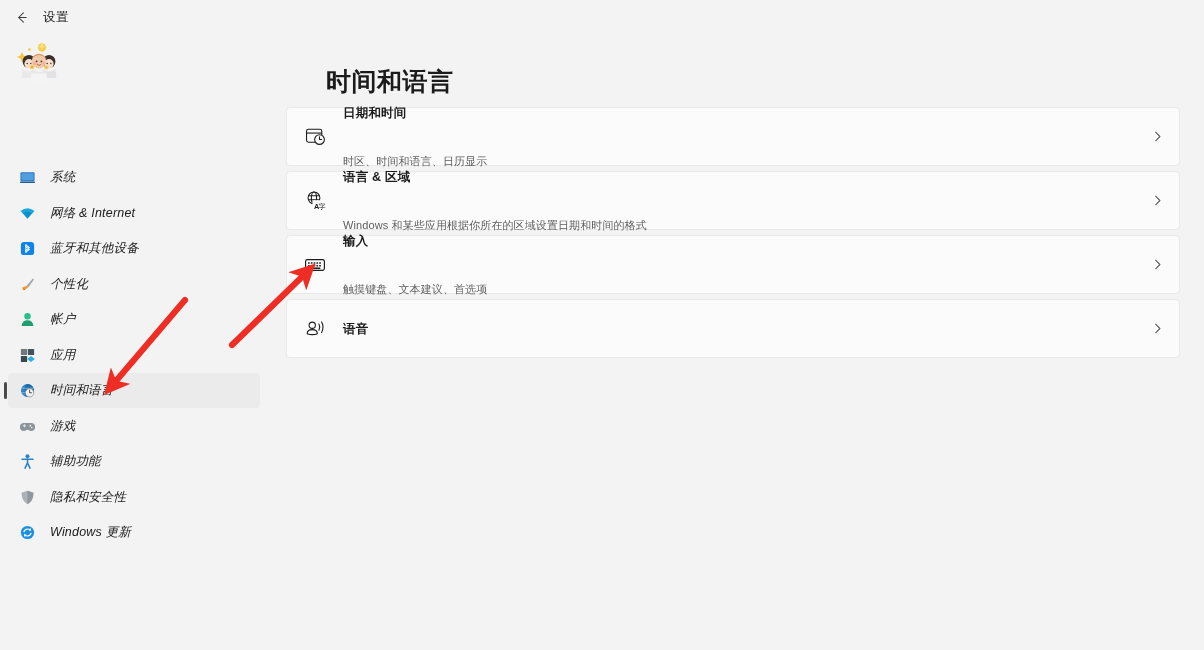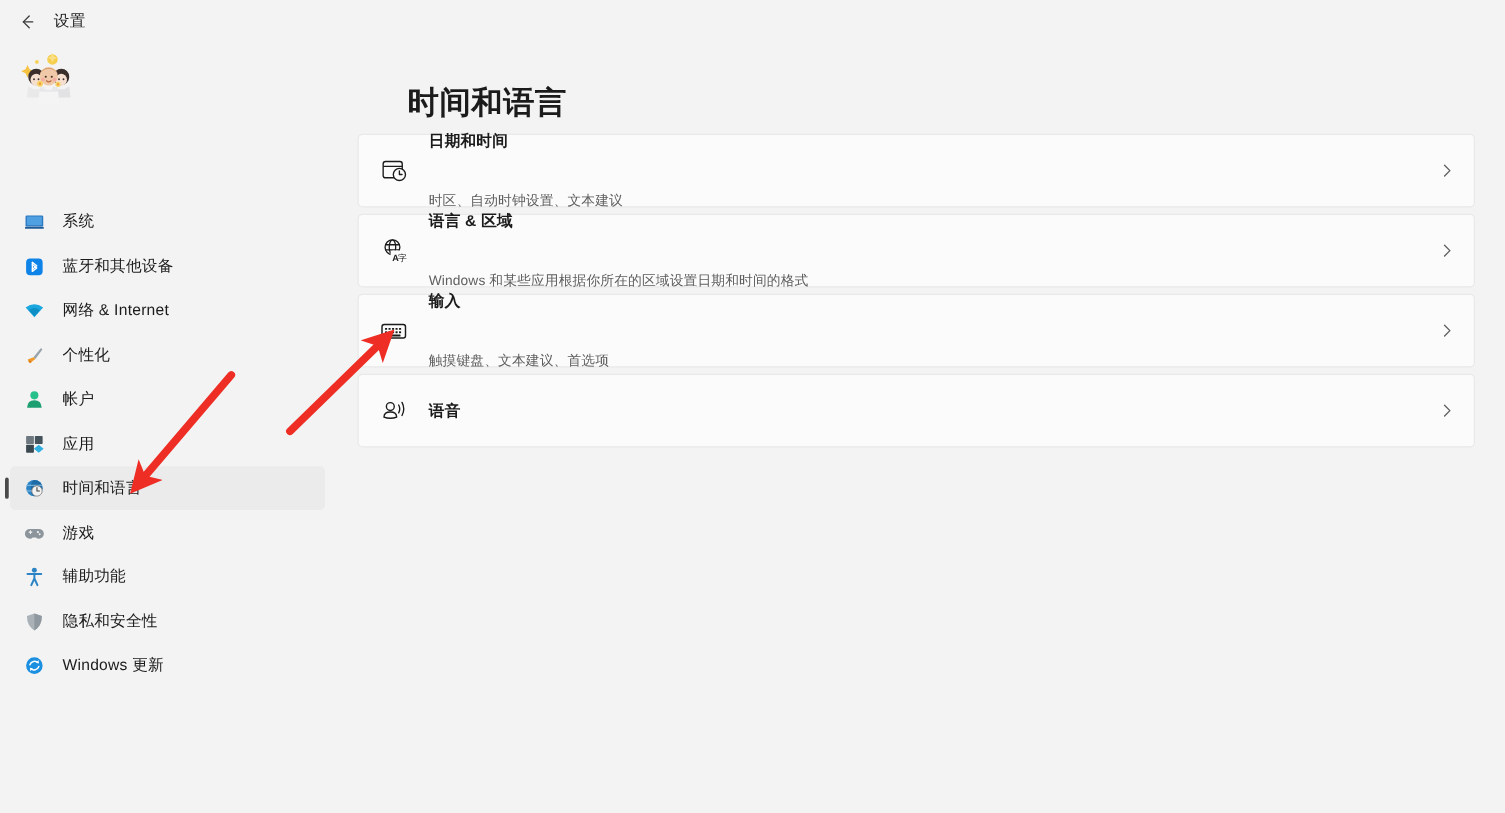--- a/index.html
+++ b/index.html
@@ -67,21 +67,21 @@
   .nav-item.selected { background: #ebebeb; }
   .nav-item.selected::before {
     content: ""; position: absolute; left: -4px; top: 9px;
     width: 3px; height: 17px; border-radius: 2px; background: #4a4a4a;
   }
   .nav-ico {
     width: 30px; min-width: 30px; height: 100%;
     display: flex; align-items: center; justify-content: center;
     margin-left: 4px;
   }
-  .nav-label { font-size: 12.5px; color: #1b1b1b; margin-left: 8px; letter-spacing: .2px; }
+  .nav-label { font-size: 12.5px; color: #1b1b1b; margin-left: 8px; letter-spacing: .2px; font-style: italic; }
 
   
   .main { position: absolute; left: 286px; top: 34px; width: 918px; height: 616px; }
   .page-title {
     position: absolute; left: 40px; top: 31px;
     font-size: 25px; font-weight: 600; color: #1b1b1b; letter-spacing: .5px;
   }
   .cards { position: absolute; left: 0; top: 73px; width: 894px; }
   .card {
     position: relative;
@@ -176,36 +176,36 @@
             <rect x="2.6" y="4.5" width="12.8" height="7.4" rx=".7" fill="#4ea0e0"></rect>
             <rect x="1" y="13.2" width="16" height="1.7" rx=".8" fill="#1e5a96"></rect>
           </svg>
         </span>
         <span class="nav-label">系统</span>
       </div>
 
       <div class="nav-item">
         <span class="nav-ico">
           <svg width="17" height="17" viewBox="0 0 18 18">
+            <path d="M1.6 6.4 Q9 0.6 16.4 6.4 L9 14.6 Z" fill="#1aa7e0"></path>
+            <path d="M4.4 8.6 Q9 5 13.6 8.6 L9 13.8 Z" fill="#0d8ec4"></path>
+          </svg>
+        </span>
+        <span class="nav-label">网络 &amp; Internet</span>
+      </div>
+
+      <div class="nav-item">
+        <span class="nav-ico">
+          <svg width="17" height="17" viewBox="0 0 18 18">
             <rect x="2" y="2" width="14" height="14" rx="3.4" fill="#0f84e8"></rect>
             <path d="M7.3 5.2 L11 8.1 L7.3 11 M7.3 12.8 L11 9.9 L7.3 7" stroke="#fff" stroke-width="1.15" fill="none" stroke-linejoin="round" stroke-linecap="round"></path>
             <path d="M7.3 5.2 V12.8" stroke="#fff" stroke-width="1.15" stroke-linecap="round"></path>
           </svg>
         </span>
         <span class="nav-label">蓝牙和其他设备</span>
-      </div>
-
-      <div class="nav-item">
-        <span class="nav-ico">
-          <svg width="17" height="17" viewBox="0 0 18 18">
-            <path d="M1.6 6.4 Q9 0.6 16.4 6.4 L9 14.6 Z" fill="#1aa7e0"></path>
-            <path d="M4.4 8.6 Q9 5 13.6 8.6 L9 13.8 Z" fill="#0d8ec4"></path>
-          </svg>
-        </span>
-        <span class="nav-label">网络 &amp; Internet</span>
       </div>
 
       <div class="nav-item">
         <span class="nav-ico">
           <svg width="17" height="17" viewBox="0 0 18 18">
             <path d="M14.6 2.6 L8.2 10.3 L9.9 11.8 L15.8 3.8 Z" fill="#9aa4ad"></path>
             <path d="M8.2 10.3 L9.9 11.8 L5.3 15.2 Q3.6 14.4 3.4 12.3 Z" fill="#f09a2c"></path>
             <path d="M4.4 13 L6.9 14.4 L5.3 15.2 Q4.2 14.5 4.4 13Z" fill="#d87a1a"></path>
           </svg>
         </span>
@@ -305,21 +305,21 @@
         <span class="card-ico">
           <svg width="21" height="21" viewBox="0 0 22 22" fill="none">
             <rect x="1.6" y="3.4" width="16" height="13.6" rx="2" stroke="#1b1b1b" stroke-width="1.15"></rect>
             <path d="M1.6 7.4 H17.6" stroke="#1b1b1b" stroke-width="1.15"></path>
             <circle cx="15.2" cy="14.2" r="5.1" fill="#fbfbfb" stroke="#1b1b1b" stroke-width="1.15"></circle>
             <path d="M15.2 11.3 V14.2 H17.4" stroke="#1b1b1b" stroke-width="1.15" stroke-linecap="round" stroke-linejoin="round"></path>
           </svg>
         </span>
         <span class="card-text">
           <span class="card-title">日期和时间</span>
-          <span class="card-sub">时区、自动时钟设置、文本建议</span>
+          <span class="card-sub">时区、时间和语言、日历显示</span>
         </span>
         <span class="card-chev">
           <svg width="13" height="13" viewBox="0 0 14 14" fill="none">
             <path d="M5 2.4 L9.6 7 L5 11.6" stroke="#5d5d5d" stroke-width="1.15" stroke-linecap="round" stroke-linejoin="round"></path>
           </svg>
         </span>
       </div>
 
       <div class="card">
         <span class="card-ico">

